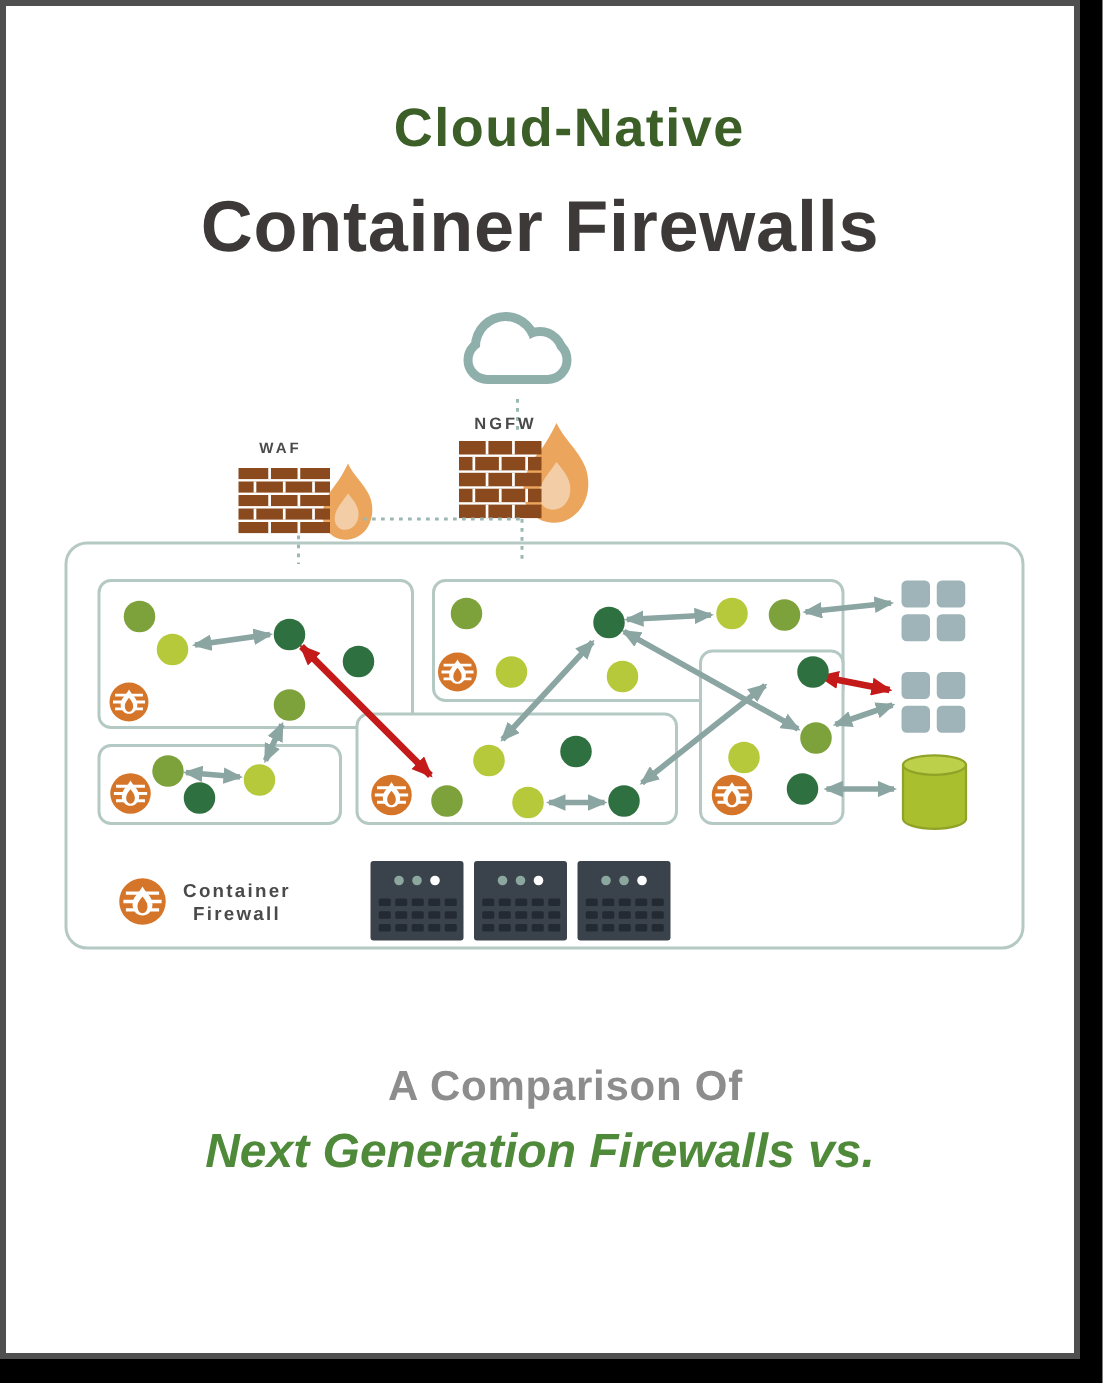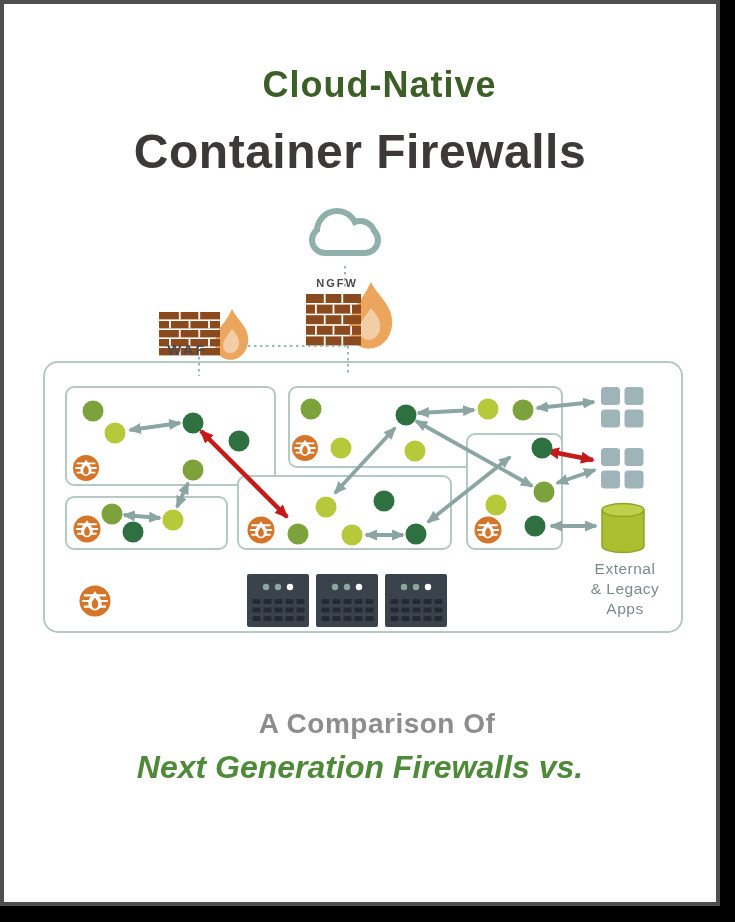--- a/index.html
+++ b/index.html
@@ -9,21 +9,21 @@
   }
   .page{
     position:absolute;left:0;top:0;width:712px;height:898px;
     background:#fff;border:4px solid #4f4f4f;
   }
   #diagram{position:absolute;left:0;top:0;}
   .title-block{position:absolute;top:60px;left:0;width:100%;text-align:center;}
   .title1{font-size:36px;font-weight:bold;color:var(--title-green,#3b5f27);letter-spacing:1px;margin-left:39px;}
   .title2{font-size:48px;font-weight:bold;color:var(--title-dark,#3e3939);margin-top:18px;letter-spacing:.5px;}
   .lbl{position:absolute;font-weight:bold;color:var(--label-gray,#4a4a4a);}
-  .lbl-waf{left:148px;top:290px;width:70px;text-align:center;font-size:15px;letter-spacing:2px;margin-top:47px;}
+  .lbl-waf{left:148px;top:290px;width:70px;text-align:center;font-size:10px;letter-spacing:2px;}
   .lbl-ngfw{left:301px;top:273px;width:64px;text-align:center;font-size:11px;letter-spacing:2px;}
   .lbl-cf{left:106px;top:583px;width:96px;text-align:center;font-size:12.5px;letter-spacing:1.5px;line-height:15px;}
   .lbl-ext{left:561px;top:555px;width:120px;text-align:center;font-size:15.5px;font-weight:normal;
            color:var(--ext-gray,#7b8b8b);line-height:20px;letter-spacing:.5px;}
   .footer-block{position:absolute;top:704px;left:0;width:100%;text-align:center;}
   .cmp{font-size:28px;font-weight:bold;color:var(--footer-gray,#8d8d8d);letter-spacing:.5px;margin-bottom:6px;padding-left:34px;}
   .fline{font-size:32px;font-weight:bold;font-style:italic;color:var(--footer-green,#4f8a3a);line-height:42px;}
 </style>
 </head>
 <body style="--title-green: #3b5f27; --title-dark: #3e3939; --footer-gray: #8d8d8d; --footer-green: #4f8a3a; --label-gray: #4a4a4a; --ext-gray: #7b8b8b; --brick: #8a4a1d; --flame-outer: #eca55c; --flame-inner: #f3cda6; --cloud-stroke: #8fafab; --box-border: #b5c9c4; --dotted: #9cb8b3; --arrow-gray: #8ba5a2; --arrow-red: #c41a1a; --dot-olive: #7da23c; --dot-lime: #b6c93a; --dot-dark: #2f7040; --badge-orange: #d4752a; --grid-square: #9fb4b9; --server-face: #3a434c; --server-slot: #232a31; --server-dot: #8ba79e; --cyl-body: #a9bf2e; --cyl-top: #bcd04a; --cyl-stroke: #90a328;">
@@ -257,25 +257,24 @@
         <rect x="397.5" y="612" width="8" height="5" rx="1" fill="#232a31"></rect>
         <rect x="408.5" y="612" width="8" height="5" rx="1" fill="#232a31"></rect>
         <rect x="419.5" y="612" width="8" height="5" rx="1" fill="#232a31"></rect>
         <rect x="430.5" y="612" width="8" height="5" rx="1" fill="#232a31"></rect>
       </g>
     </svg>
 
   <div class="lbl lbl-waf">WAF</div>
   <div class="lbl lbl-ngfw">NGFW</div>
 
-
-  <div class="lbl lbl-ext">
-    <div>External</div>
-    <div>&amp; Legacy</div>
-    <div>Apps</div>
+  <div class="lbl lbl-cf">
+    <div>Container</div>
+    <div>Firewall</div>
   </div>
+
 
   <div class="footer-block">
     <div class="cmp">A Comparison Of</div>
     <div class="fline">Next Generation Firewalls vs.</div>
   </div>
 
 </div>
 
 </body></html>

